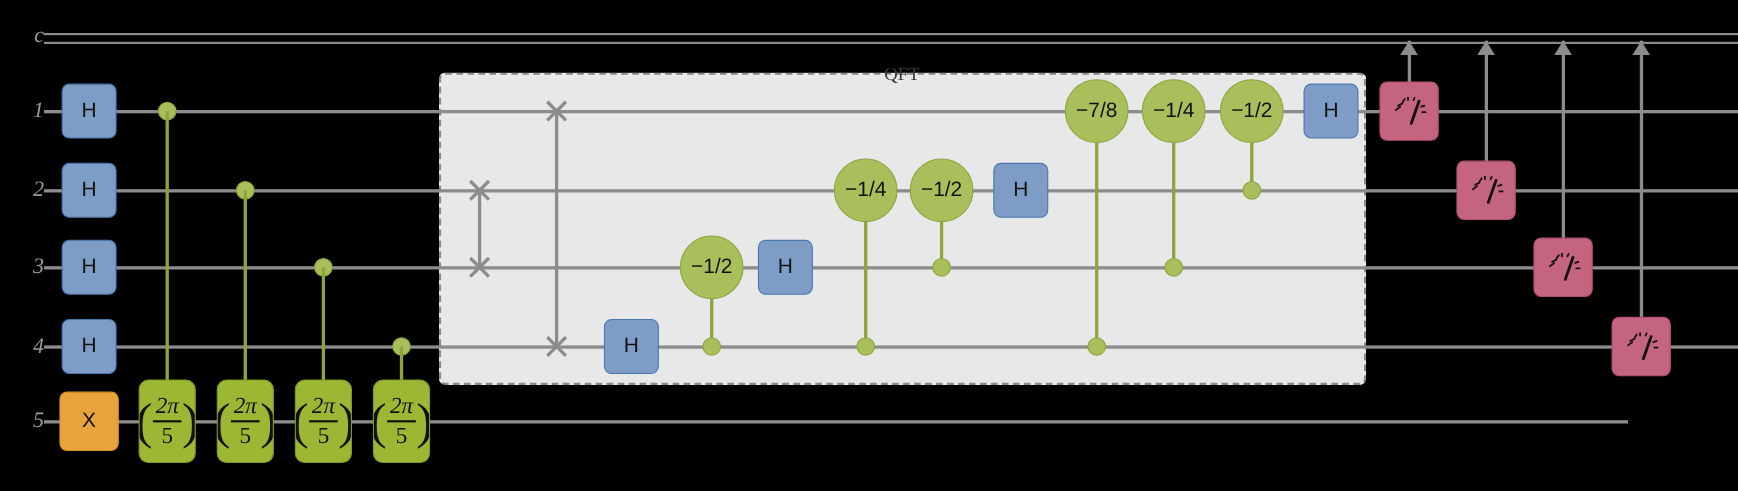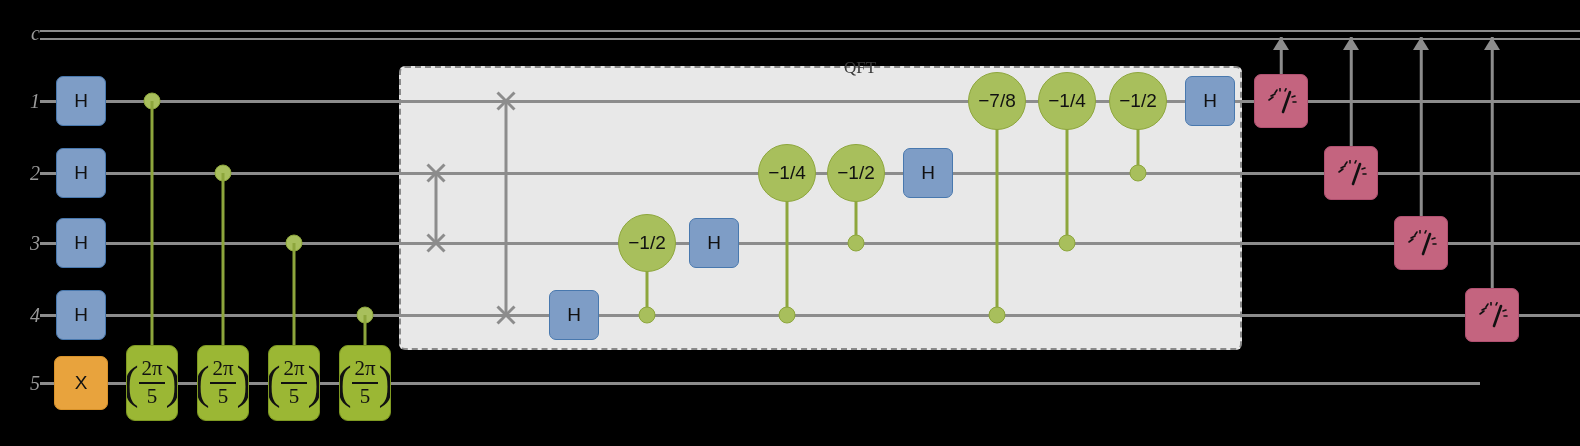--- a/index.html
+++ b/index.html
@@ -11,38 +11,38 @@
   .cwire{position:absolute;height:6px;border-top:2px solid #8c8c8c;border-bottom:2px solid #8c8c8c;background:transparent;}
 
   
   .qlabel{position:absolute;color:#9a9a9a;font-style:italic;font-size:20px;
           font-family:"Liberation Serif",serif;text-align:right;width:40px;
           transform:translateY(-50%);}
 
   
   .qft-box{position:absolute;background:#e8e8e8;border:2px dashed #8a8a8a;border-radius:6px;box-sizing:border-box;}
   .qft-title{position:absolute;color:#3a3a3a;font-size:17px;font-family:"Liberation Serif",serif;
-             transform:translateX(-50%);white-space:nowrap;margin-left:40px;}
+             transform:translateX(-50%);white-space:nowrap;}
 
   
   .gate{position:absolute;transform:translate(-50%,-50%);display:flex;align-items:center;
         justify-content:center;border-radius:7px;box-sizing:border-box;font-size:19px;color:#111;}
   .gate.h{background:#7e9dc6;border:1.5px solid #4878ae;width:50px;height:50px;}
   .gate.x{background:#e8a33d;border:1.5px solid #d8922a;width:54px;height:54px;}
   .gate.meas{background:#c4647f;border:1.5px solid #b05070;width:54px;height:54px;}
 
   
   .pgate{position:absolute;transform:translate(-50%,-50%);background:#9bb734;border:1.5px solid #7f9a22;
          border-radius:9px;box-sizing:border-box;width:52px;height:76px;overflow:hidden;
          display:flex;align-items:center;justify-content:center;}
   .pgate .ptext{font-family:"Liberation Serif",serif;font-size:21px;color:#111;
                 display:flex;align-items:center;white-space:nowrap;line-height:1;}
   .pgate .paren{font-size:46px;font-weight:300;line-height:0.78;}
   .frac{display:inline-flex;flex-direction:column;align-items:center;line-height:1.02;padding:0 1px;}
-  .frac .num{padding:0 2px;}
+  .frac .num{padding:0 2px;font-style:italic;}
   .frac .bar{width:100%;height:2.5px;background:#111;margin:2px 0;}
   .frac .den{padding:0 2px;}
 
   
   .cp-circle{position:absolute;transform:translate(-50%,-50%);width:56px;height:56px;border-radius:50%;
              background:#a8bf5c;border:1.5px solid #8da63c;display:flex;align-items:center;
              justify-content:center;font-size:19px;color:#111;font-family:"Liberation Sans",sans-serif;
              white-space:nowrap;}
   .cp-stem{position:absolute;width:3px;background:#8da63c;transform:translateX(-50%);}
   .cp-dot{position:absolute;transform:translate(-50%,-50%);width:15px;height:15px;border-radius:50%;

